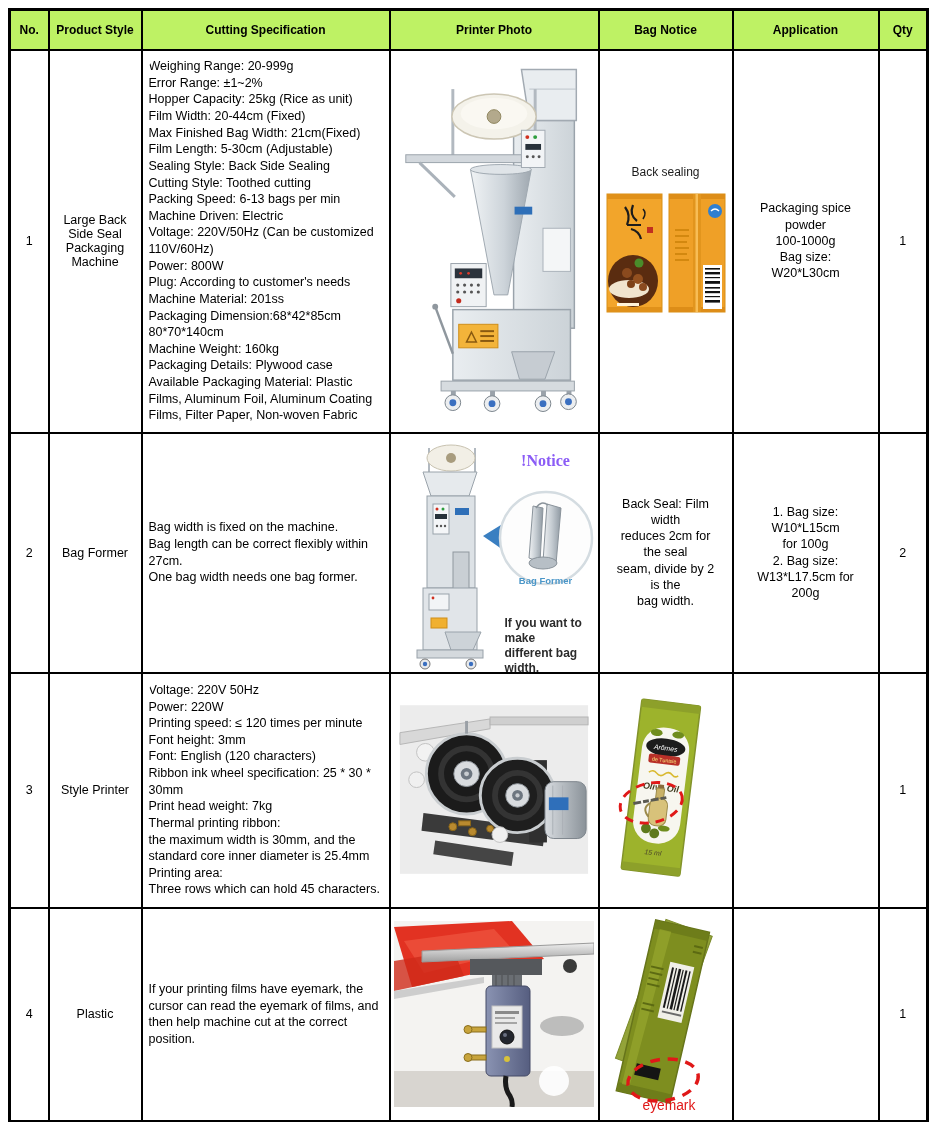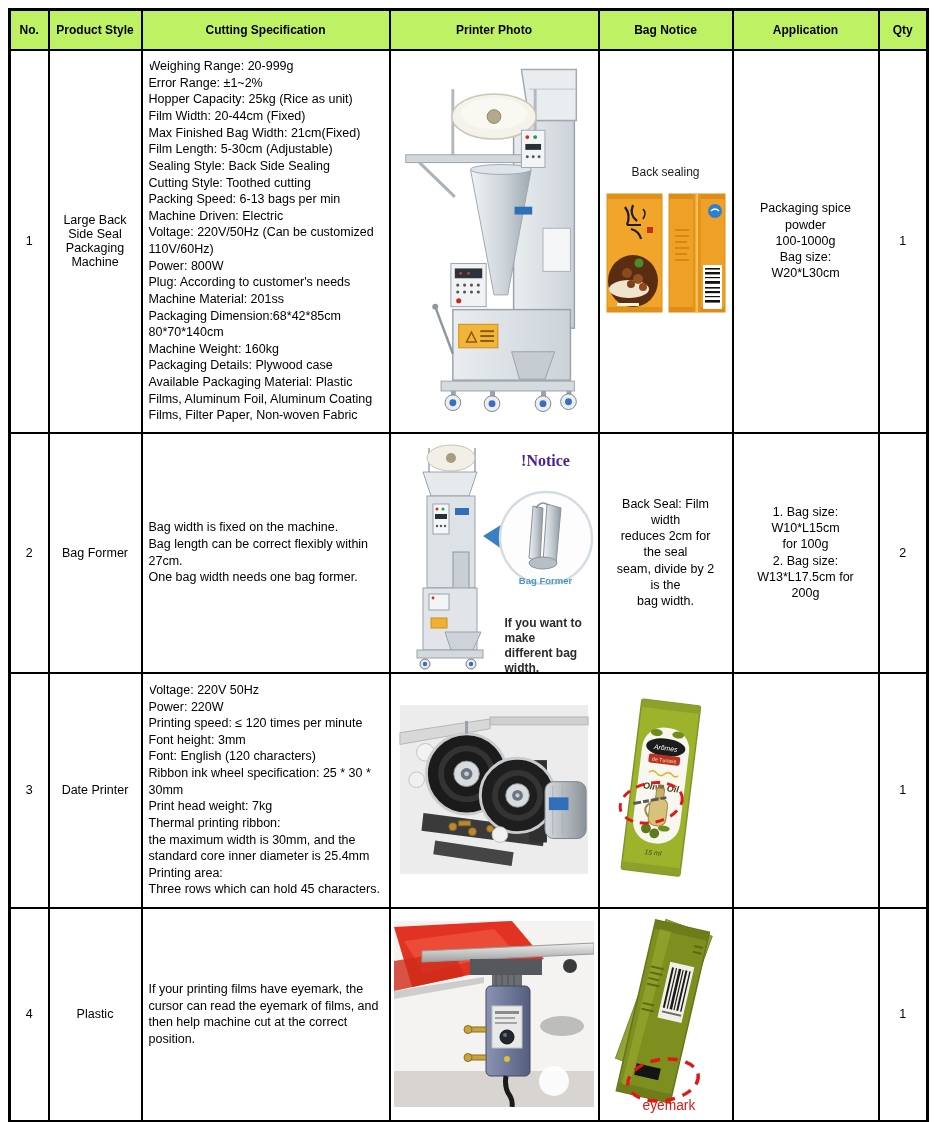--- a/index.html
+++ b/index.html
@@ -21,21 +21,21 @@
   tr.r1{height:383px} tr.r2{height:238px} tr.r3{height:235px} tr.r4{height:214px}
   .center { text-align:center; }
   .preline { white-space:pre-line; }
   .spec-cell { text-align:left; padding:4px 6px; line-height:1.33;border-radius:32px; }
   .app-cell { padding:2px 15px; line-height:1.3; }
   .photo-cell, .bag-cell { text-align:center; padding:2px; }
   .bag-caption { font-size:12px; color:#1c1c1c; margin-bottom:10px; }
   .photo2-wrap { position:relative; width:100%; height:234px; }
   .notice-label {
     position:absolute; left:103px; top:16px; width:100px; text-align:center;
-    font-family:"Liberation Serif",serif; font-weight:bold; font-size:16px; color:#4c1d95;
+    font-family:"Liberation Serif",serif; font-weight:bold; font-size:16px; color:#8b5cf6;
   }
   .bagformer-label {
     position:absolute; left:103px; top:139px; width:100px; text-align:center;
     color:#4a96c8; font-size:9.5px; font-weight:bold;
   }
   .notice-note {
     position:absolute; left:112px; top:180px; width:95px; text-align:left;
     font-size:12px; font-weight:bold; color:#2b2b2b; line-height:1.25;
   }
   svg { display:block; margin:0 auto; }
@@ -311,21 +311,21 @@
 bag width.</td>
     <td class="center preline app-cell">1. Bag size: W10*L15cm
 for 100g
 2. Bag size:
 W13*L17.5cm for 200g</td>
     <td class="center">2</td>
   </tr>
 
   <tr class="r3">
     <td class="center">3</td>
-    <td class="center">Date Printer</td>
+    <td class="center">Style Printer</td>
     <td class="spec-cell preline">Voltage: 220V 50Hz
 Power: 220W
 Printing speed: ≤ 120 times per minute
 Font height: 3mm
 Font: English (120 characters)
 Ribbon ink wheel specification: 25 * 30 * 30mm
 Print head weight: 7kg
 Thermal printing ribbon:
 the maximum width is 30mm, and the standard core inner diameter is 25.4mm
 Printing area:

